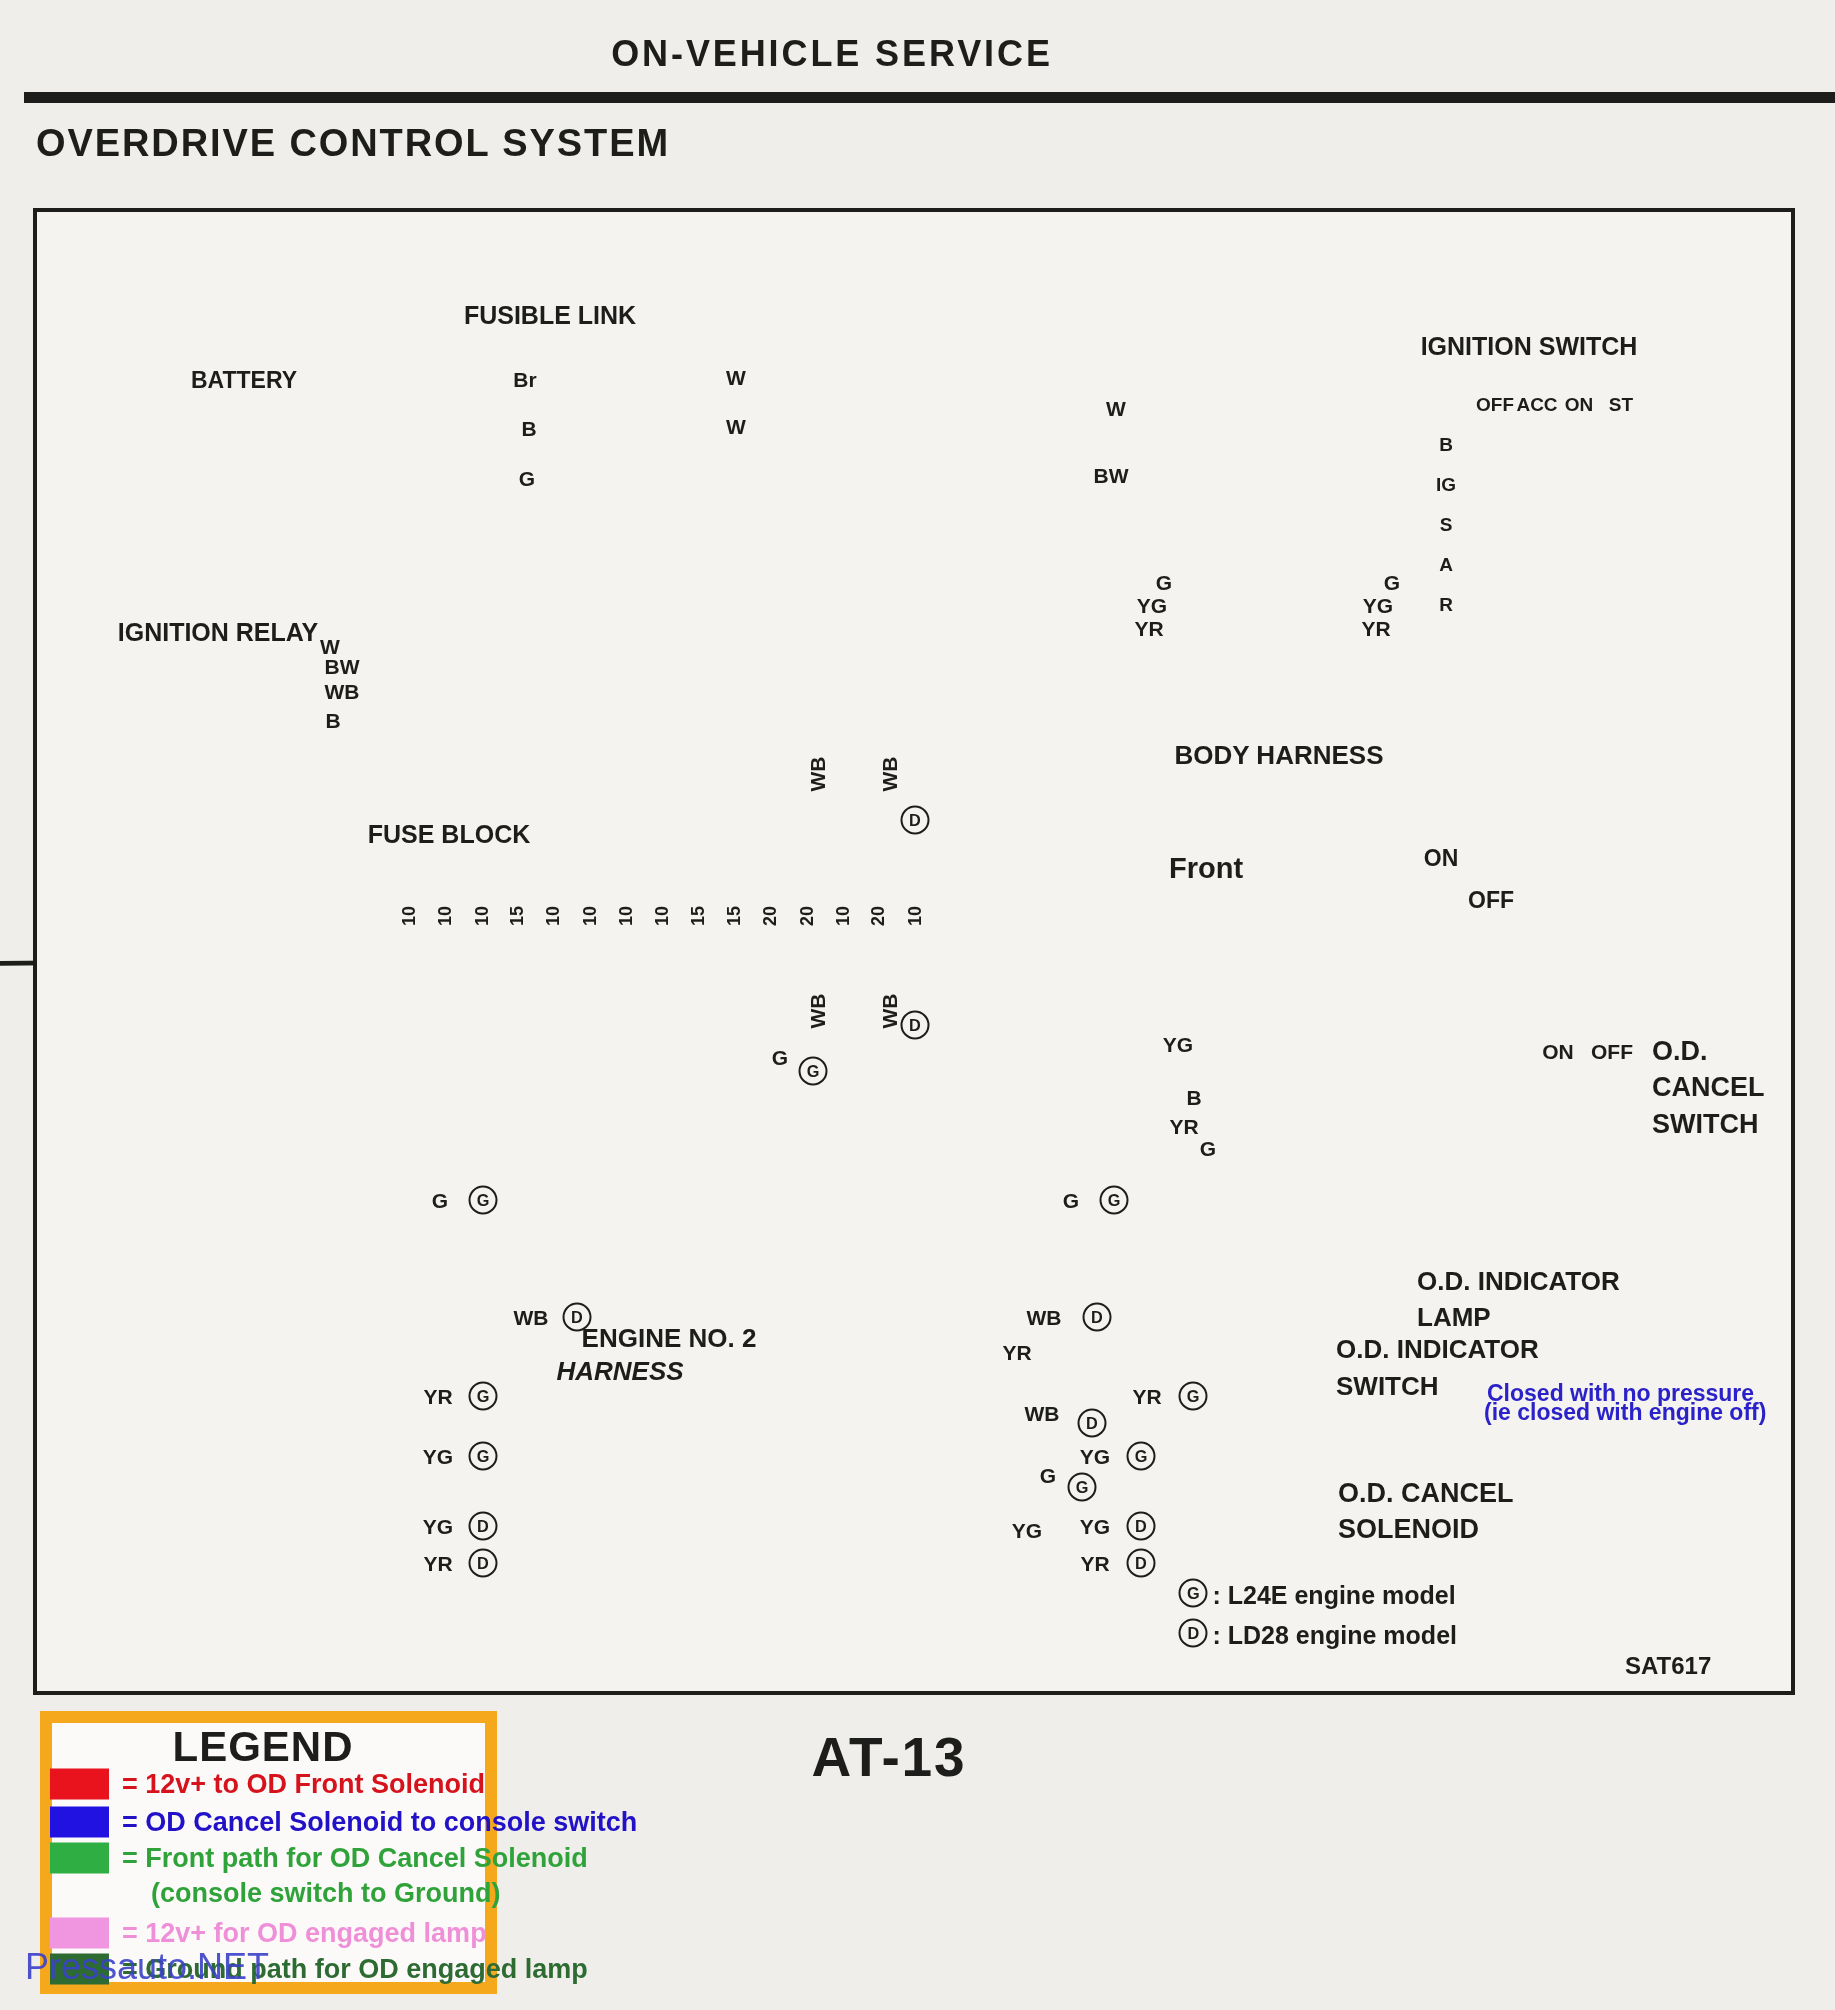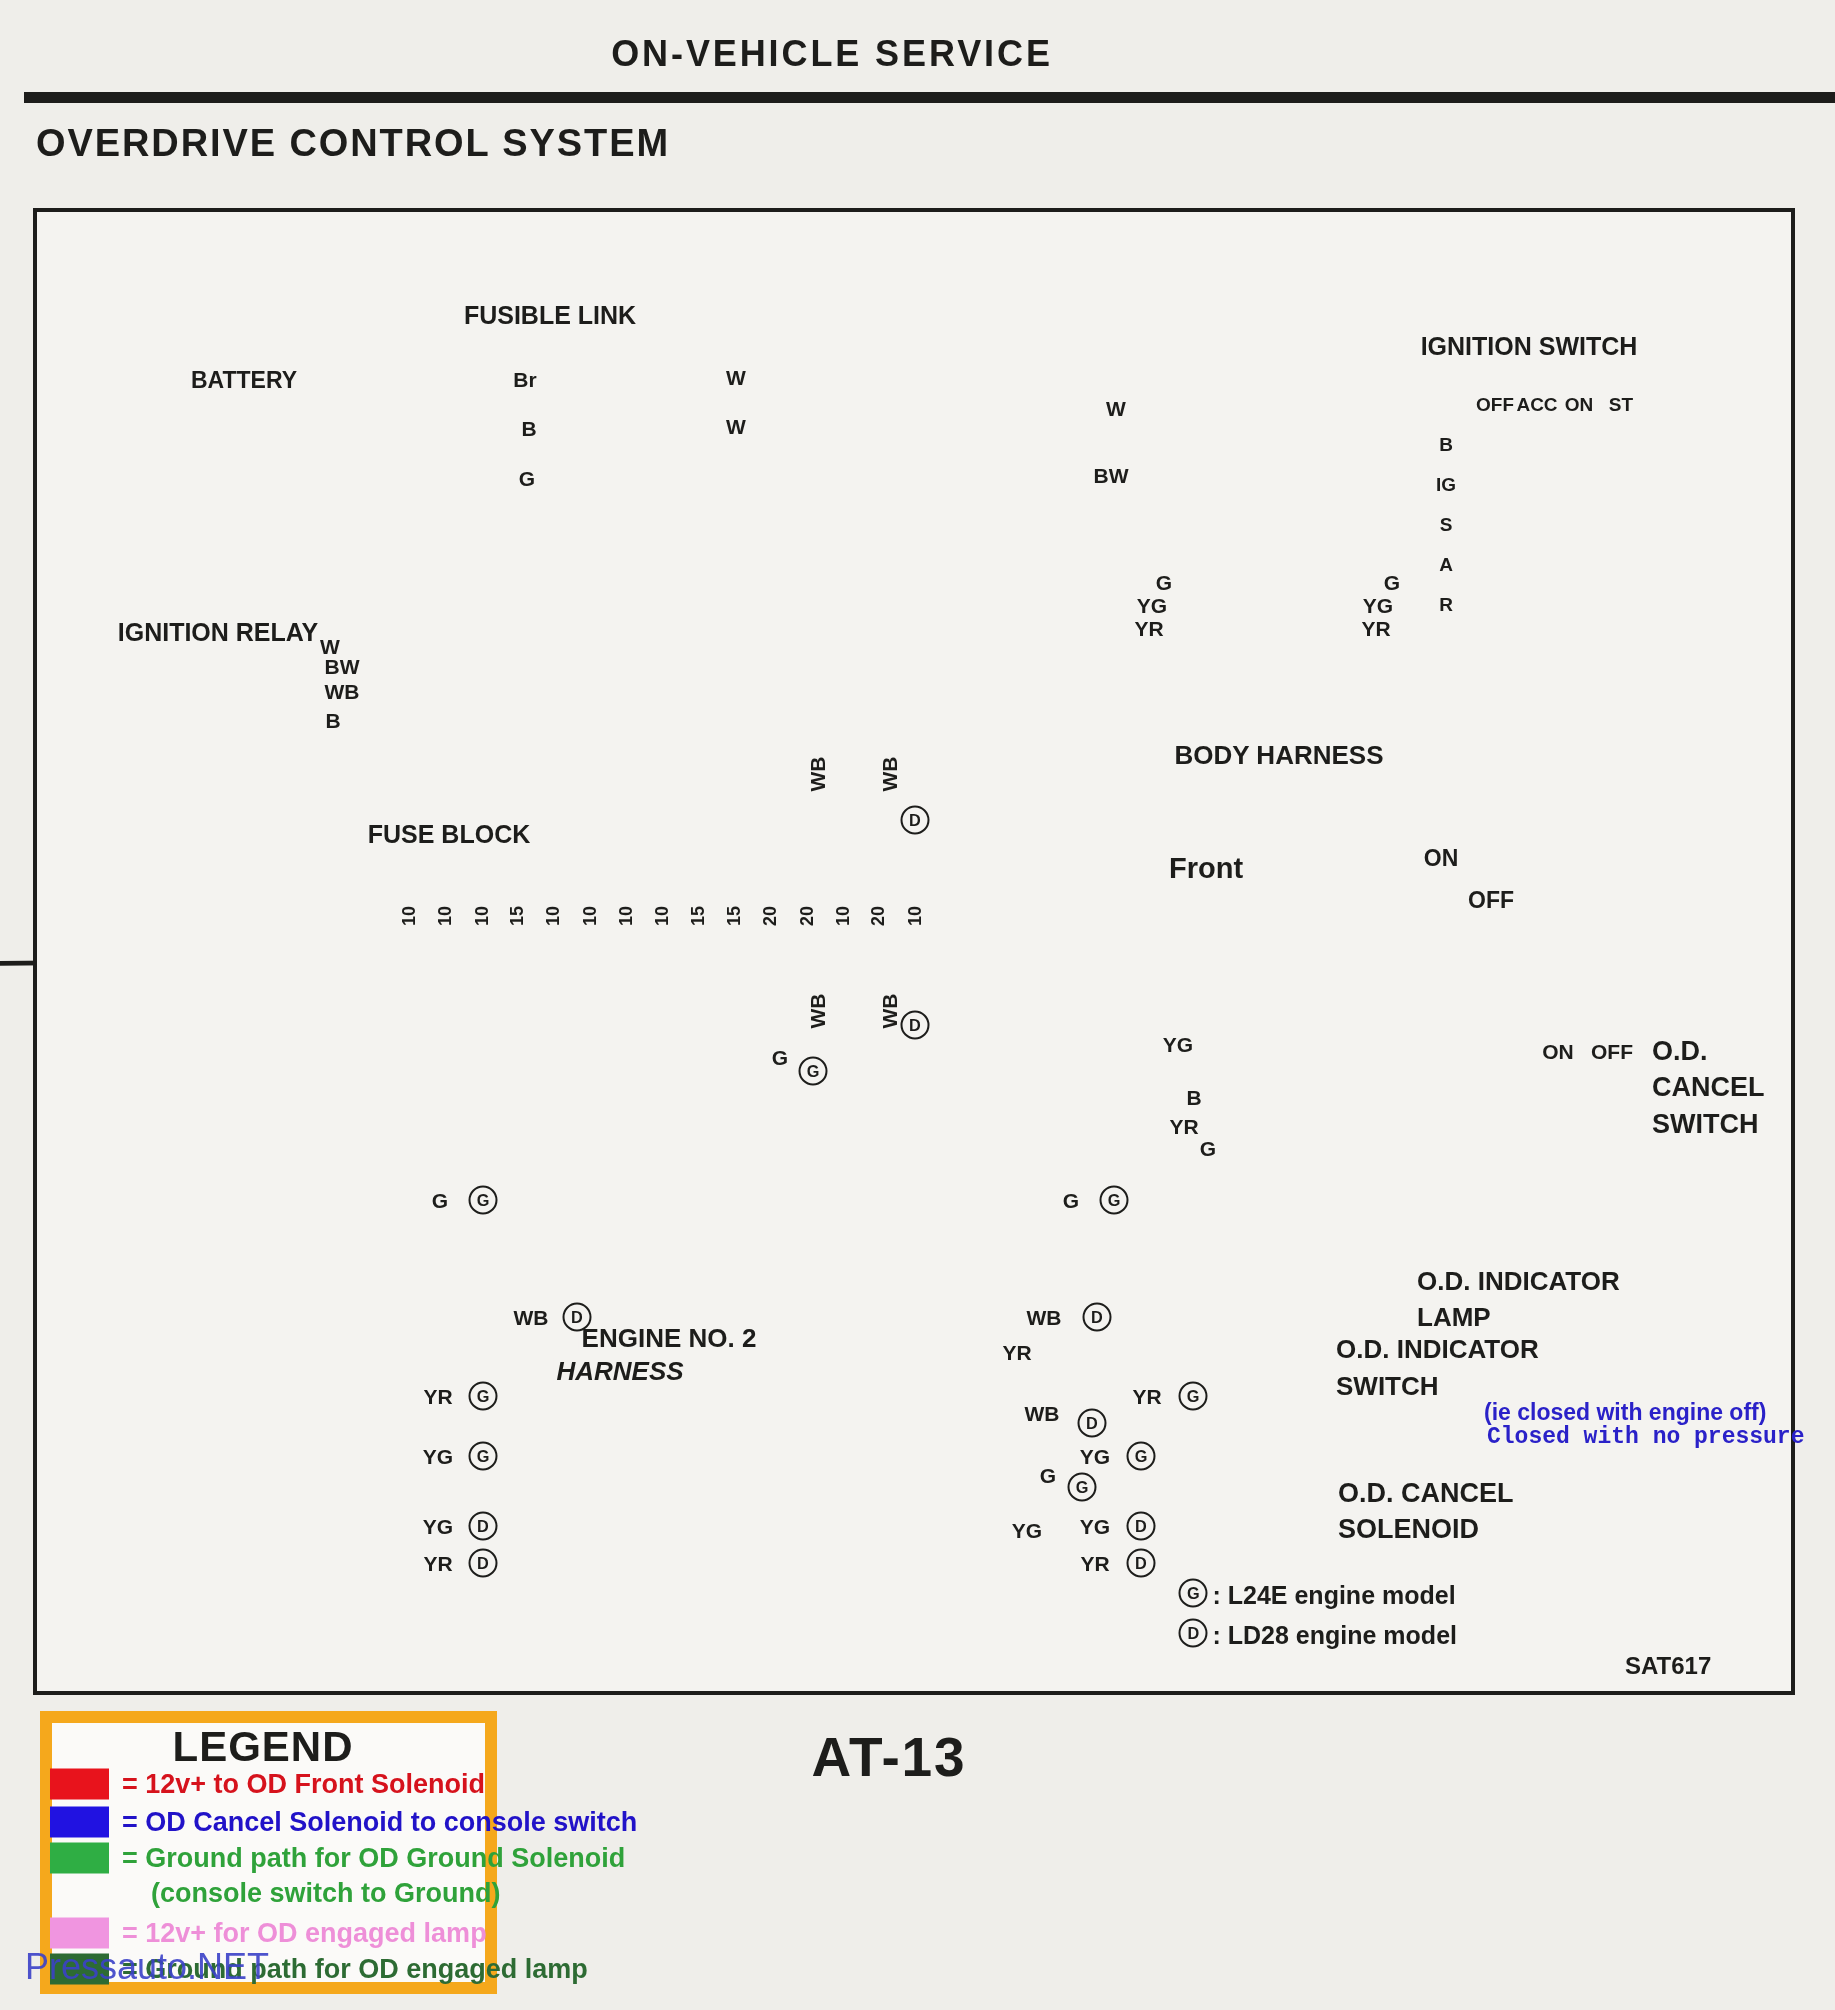--- a/index.html
+++ b/index.html
@@ -490,21 +490,21 @@
 <div class="lbl f22" style="left:1558px;top:1051px;">ON</div>
 <div class="lbl f22" style="left:1612px;top:1051px;">OFF</div>
 <div class="lblL f28" style="left:1652px;top:1038px;">O.D.</div>
 <div class="lblL f28" style="left:1652px;top:1074px;">CANCEL</div>
 <div class="lblL f28" style="left:1652px;top:1111px;">SWITCH</div>
 
 <div class="lblL f27" style="left:1417px;top:1268px;">O.D. INDICATOR</div>
 <div class="lblL f27" style="left:1417px;top:1304px;">LAMP</div>
 <div class="lblL f27" style="left:1336px;top:1336px;">O.D. INDICATOR</div>
 <div class="lblL f27" style="left:1336px;top:1373px;">SWITCH</div>
-<div class="blue-note" style="left:1487px;top:1424px;font-family:Liberation Mono, monospace;">Closed with no pressure</div>
+<div class="blue-note" style="left:1487px;top:1380px;">Closed with no pressure</div>
 <div class="blue-note" style="left:1484px;top:1399px;">(ie closed with engine off)</div>
 <div class="lblL f28" style="left:1338px;top:1480px;">O.D. CANCEL</div>
 <div class="lblL f28" style="left:1338px;top:1516px;">SOLENOID</div>
 
 <div class="lbl f20" style="left:1495px;top:404px;">OFF</div>
 <div class="lbl f20" style="left:1537px;top:404px;">ACC</div>
 <div class="lbl f20" style="left:1579px;top:404px;">ON</div>
 <div class="lbl f20" style="left:1621px;top:404px;">ST</div>
 <div class="lbl f20" style="left:1446px;top:444px;">B</div>
 <div class="lbl f20" style="left:1446px;top:484px;">IG</div>
@@ -608,18 +608,18 @@
 
 <div id="legend-box"></div>
 <div id="legend-title">LEGEND</div>
 <div class="sw sw-red" style="top:1784px;"></div>
 <div class="sw sw-blue" style="top:1822px;"></div>
 <div class="sw sw-green" style="top:1858px;"></div>
 <div class="sw sw-pink" style="top:1933px;"></div>
 <div class="sw sw-dgreen" style="top:1969px;"></div>
 <div class="lrow t-red" style="top:1784px;">= 12v+ to OD Front Solenoid</div>
 <div class="lrow t-blue" style="top:1822px;">= OD Cancel Solenoid to console switch</div>
-<div class="lrow t-green" style="top:1858px;">= Ground path for OD Ground Solenoid</div>
+<div class="lrow t-green" style="top:1858px;">= Front path for OD Cancel Solenoid</div>
 <div class="lrow t-green" style="top:1893px;left:151px;">(console switch to Ground)</div>
 <div class="lrow t-pink" style="top:1933px;">= 12v+ for OD engaged lamp</div>
 <div class="lrow t-dgreen" style="top:1969px;">= Ground path for OD engaged lamp</div>
 <div id="watermark">Pressauto.NET</div>
 
 
 </body></html>

